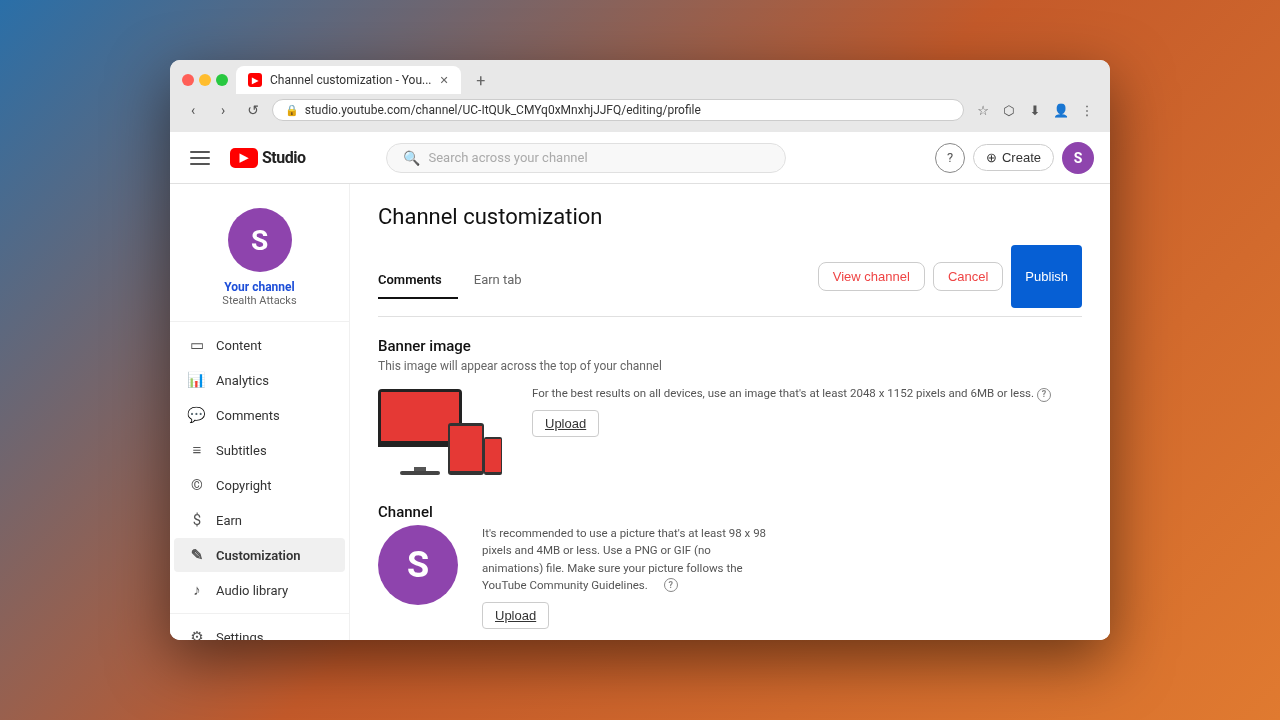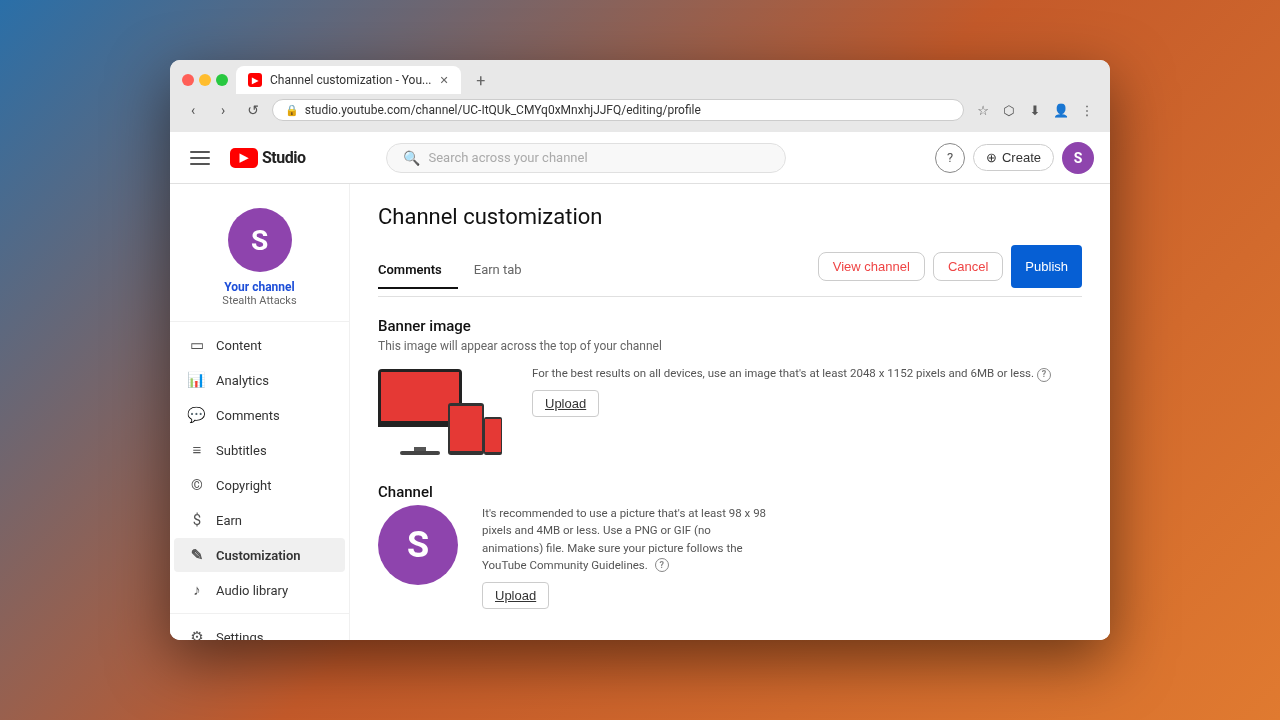--- a/index.html
+++ b/index.html
@@ -433,21 +433,21 @@
       font-size: 13px;
       color: #ef4444;
       cursor: pointer;
       text-align: center;
     }
 
     .btn-primary {
       background: #065fd4;
       border: none;
       border-radius: 4px;
-      padding: 14px 14px;
+      padding: 24px 14px;
       font-size: 13px;
       color: white;
       cursor: pointer;
     }
 
     
     .section {
       margin-bottom: 28px;
     }
 
@@ -711,21 +711,21 @@
             <div class="left-col">
               <div class="profile-pic-preview">
                 <span>S</span>
               </div>
             </div>
             <div class="right-col">
               <div class="right-info">
                 <div>It's recommended to use a picture that's at least 98 x 98</div>
                 <div>pixels and 4MB or less. Use a PNG or GIF (no</div>
                 <div>animations) file. Make sure your picture follows the</div>
-                <div style="display:flex;align-items:center;gap:7px;">
+                <div style="display:flex;align-items:center;gap:16px;">
                   <span>YouTube Community Guidelines.</span>
                   <span class="info-icon">?</span>
                 </div>
               </div>
               <div>
                 <button class="upload-btn">Upload</button>
               </div>
             </div>
           </div>
         </div>

